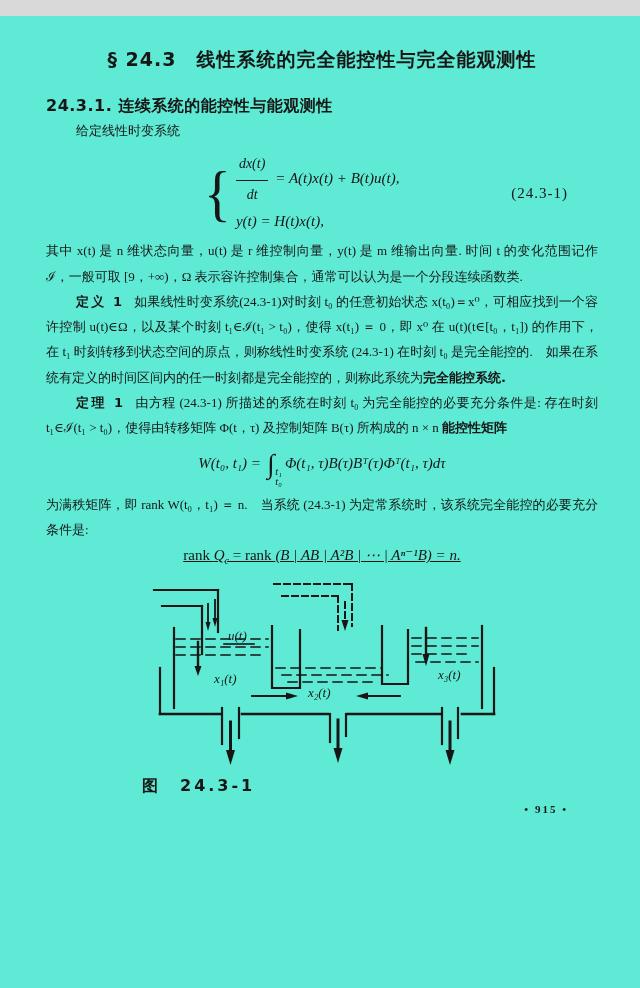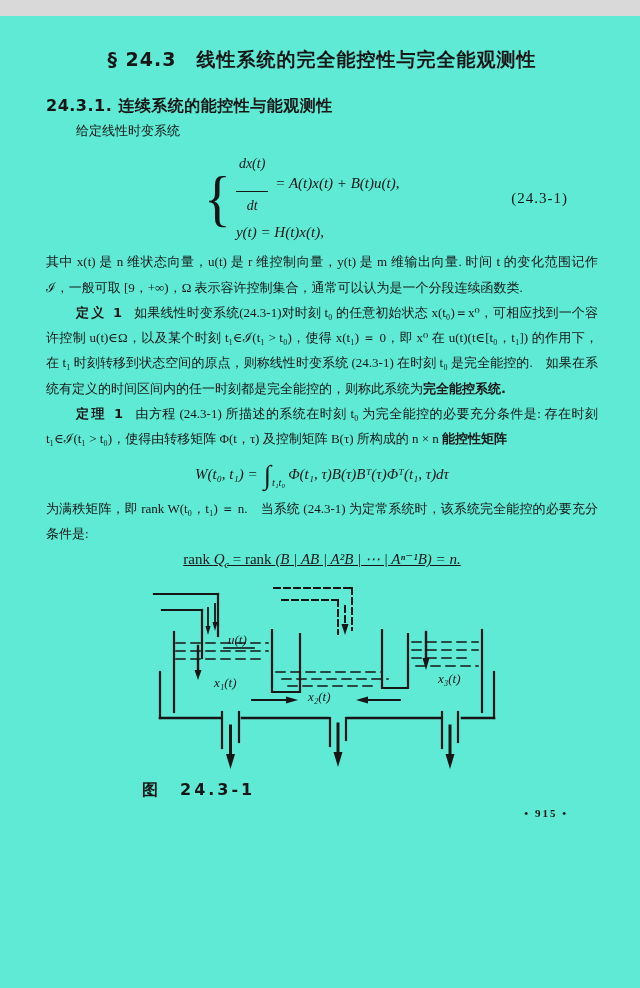--- a/index.html
+++ b/index.html
@@ -16,29 +16,29 @@
   .indent2 { text-indent:30px; }
   .lead { margin-right:10px; letter-spacing:2px; }
   .intro { margin-top:12px; }
 
   
   .eq1 { position:relative; margin:8px 0 4px 0; padding-left:158px; font-style:italic; font-size:15px; }
   .eq1-flex { display:flex; align-items:center; }
   .brace { font-style:normal; font-size:56px; font-weight:400; line-height:1; margin-right:5px; transform:scaleY(1.08); }
   .eq-line { line-height:26px; white-space:nowrap; }
   .frac { display:inline-block; text-align:center; vertical-align:middle; margin-right:7px; font-size:14px; }
-  .frac .num { display:block; border-bottom:1.4px solid #161616; padding:0 3px 14px 3px; }
+  .frac .num { display:block; border-bottom:1.4px solid #161616; padding:0 3px 3px 3px; }
   .frac .den { display:block; padding-top:1px; }
   .eq-no { position:absolute; right:30px; top:50%; transform:translateY(-50%);
            font-style:normal; font-weight:normal; font-size:15px; letter-spacing:1px; }
 
   
   .eqw { text-align:center; font-style:italic; font-size:15px; margin:8px 0 5px 0; white-space:nowrap; }
   .int { font-style:normal; font-size:27px; vertical-align:-5px; margin-left:6px; }
-  .lims { display:inline-flex; flex-direction:row; font-size:10.5px; line-height:10px;
+  .lims { display:inline-flex; flex-direction:column; font-size:10.5px; line-height:10px;
           vertical-align:-7px; margin:0 3px 0 1px; text-align:left; }
 
   
   .eqr { text-align:center; font-size:15px; margin:4px 0 2px 0; white-space:nowrap;text-decoration:underline; }
   .it { font-style:italic; }
   .eqr sub { font-size:10px; font-style:italic; }
 
   
   .fig { margin:10px 0 0 96px; width:368px; }
   .fig svg { display:block; }

